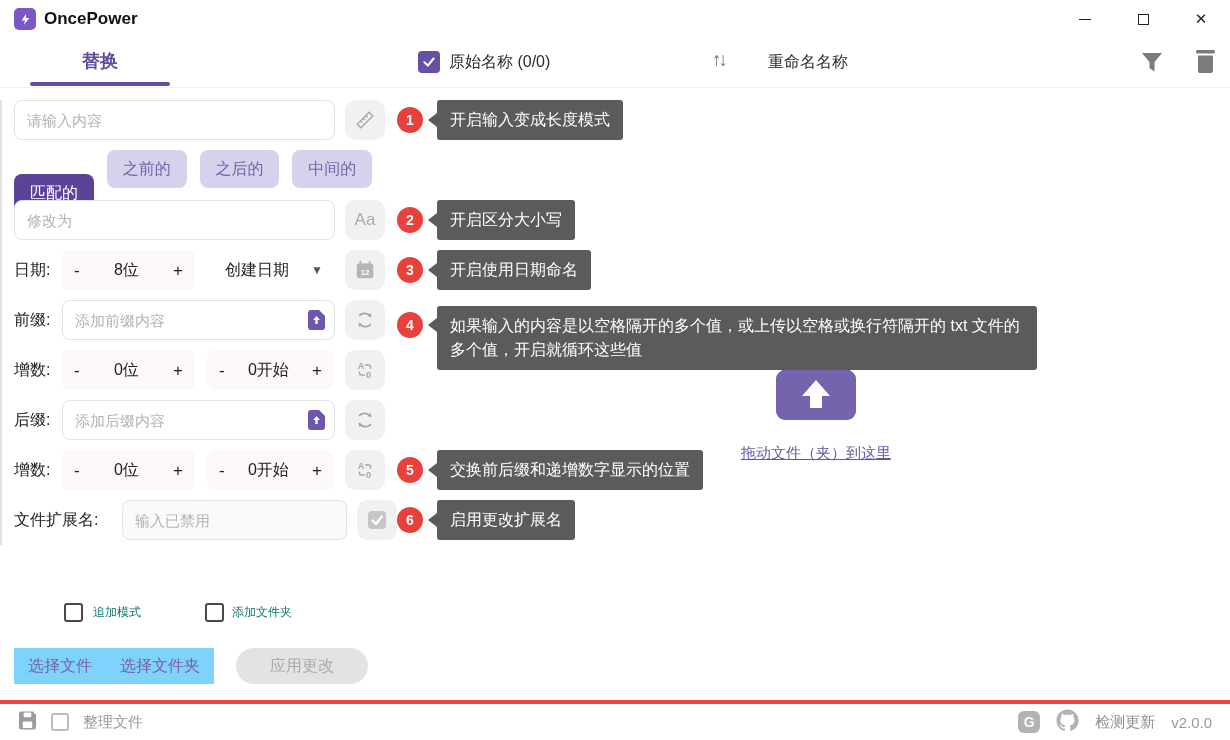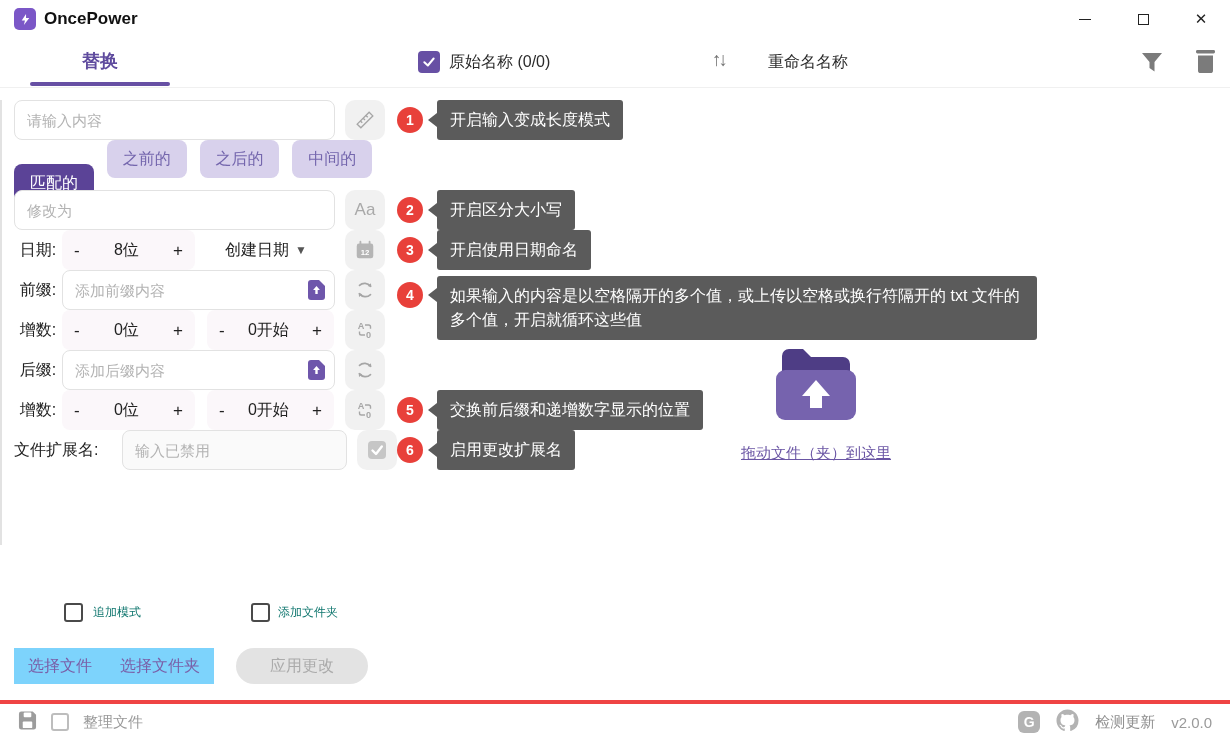--- a/index.html
+++ b/index.html
@@ -24,62 +24,62 @@
   .orig-check { position:absolute; left:418px; top:13px; width:22px; height:22px; background:#6750a4; border-radius:4px; display:flex; align-items:center; justify-content:center; cursor:pointer; }
   .orig-label { position:absolute; left:449px; top:14px; font-size:16px; color:#2b2b2b; }
   .sort-icon { position:absolute; left:712px; top:11px; font-size:19px; color:#757575; cursor:pointer; letter-spacing:-3px; }
   .rename-label { position:absolute; left:768px; top:14px; font-size:16px; color:#2b2b2b; }
   .filter-icon { position:absolute; left:1141px; top:14px; cursor:pointer; }
   .trash-icon { position:absolute; left:1194px; top:11px; cursor:pointer; }
 
   
   .form { position:absolute; left:14px; top:100px; width:1200px; }
   .scroll-hint { position:absolute; left:-14px; top:0; width:2px; height:445px; background:#e2e2e2; }
-  .row { position:relative; display:flex; align-items:center; width:371px; height:40px; }
+  .row { position:relative; display:flex; align-items:center; width:371px; height:40px; margin-bottom:10px; }
   .lbl { font-size:16px; color:#222; flex-shrink:0; }
-  .lbl-sm { width:48px;text-align:center; }
+  .lbl-sm { width:48px; }
   .lbl-ext { width:108px; }
   .txt-input { flex:1; height:40px; border:1px solid #e2e2e2; border-radius:8px; padding:0 12px; font-size:15px; color:#333; outline:none; margin-right:10px; font-family:"Liberation Sans",sans-serif; }
   .txt-input::placeholder { color:#b3b3b3; }
   .input-wrap { flex:1; position:relative; margin-right:10px; display:flex; }
   .input-wrap .txt-input { margin-right:0; width:100%; padding-right:34px; }
   .doc-icon { position:absolute; right:10px; top:10px; cursor:pointer; }
   .icon-btn { width:40px; height:40px; flex-shrink:0; background:#f1f1f1; border:none; border-radius:10px; display:flex; align-items:center; justify-content:center; cursor:pointer; color:#9a9a9a; }
   .aa-text { font-size:17px; color:#a9a9a9; }
 
   .mode-row { height:38px; margin-bottom:12px; }
   .mode-btn { width:83px; height:38px; border:none; border-radius:8px; font-size:16px; cursor:pointer; margin-right:13px; font-family:"Liberation Sans",sans-serif; }
   .mode-active { background:#5b4397; color:#fff;margin-top:48px; }
   .mode-idle { background:#d8d1ec; color:#7466ad; }
 
   .stepper { height:40px; background:#fbf7fa; border-radius:8px; display:flex; align-items:center; justify-content:space-between; padding:0 12px; }
   .stp-1 { width:133px; margin-right:30px; }
   .stp-a { width:133px; margin-right:12px; }
   .stp-b { width:127px; }
   .stp-btn { font-size:17px; color:#222; cursor:pointer; line-height:1; background:none; border:none; font-family:"Liberation Sans",sans-serif; }
   .stp-val { font-size:16px; color:#222; }
-  .date-select { display:flex; align-items:center; cursor:pointer; font-size:16px; color:#222; gap:6px; }
+  .date-select { display:flex; align-items:center; cursor:pointer; font-size:16px; color:#222; gap:22px; }
   .caret { font-size:12px; color:#555; }
 
   
   .tip { position:absolute; left:383px; top:50%; transform:translateY(-50%); display:flex; align-items:center; z-index:6; }
   .tip-tall { top:50%; transform:translateY(-14px); align-items:flex-start; }
   .badge { width:26px; height:26px; border-radius:50%; background:#e8403a; color:#fff; font-size:14px; font-weight:bold; display:flex; align-items:center; justify-content:center; flex-shrink:0; }
   .tip-tall .badge { margin-top:6px; }
   .tip-arrow { width:0; height:0; border-top:7px solid transparent; border-bottom:7px solid transparent; border-right:9px solid #5b5b5b; margin-left:5px; }
   .tip-tall .tip-arrow { margin-top:12px; }
   .bubble { background:#5b5b5b; color:#fff; font-size:16px; padding:8px 13px; border-radius:3px; white-space:nowrap; line-height:24px; }
   .bubble-wide { white-space:normal; width:600px; }
 
   
   .opts-row { position:absolute; left:64px; top:603px; display:flex; }
   .chk { width:19px; height:19px; border:2px solid #4a4a4a; border-radius:3px; background:#fff; cursor:pointer; flex-shrink:0; }
   .opt { display:flex; align-items:center; gap:10px; }
   .opt-label { font-size:12px; color:#0f766e; }
-  .opt-2 { margin-left:110px;gap:8px; }
+  .opt-2 { margin-left:64px;gap:8px; }
   .actions-row { position:absolute; left:14px; top:648px; display:flex; align-items:center; }
   .link-btn { height:36px; padding:0 14px; background:#7dd3fc; border:none; color:#7a5fa8; font-size:16px; cursor:pointer; font-family:"Liberation Sans",sans-serif; }
   .apply-btn { margin-left:22px; width:132px; height:36px; border:none; border-radius:18px; background:#e3e3e3; color:#ababab; font-size:16px; cursor:pointer; font-family:"Liberation Sans",sans-serif; }
 
   
   .dropzone { position:absolute; left:656px; top:348px; width:320px; text-align:center; z-index:1; cursor:pointer; }
   .drop-text { margin-top:18px; font-size:15px; color:#6a55a4;text-decoration:underline; }
 
   
   .footer { position:absolute; left:0; bottom:0; width:100%; height:40px; border-top:4px solid #ef4444; display:flex; align-items:center; padding:0 18px; }

